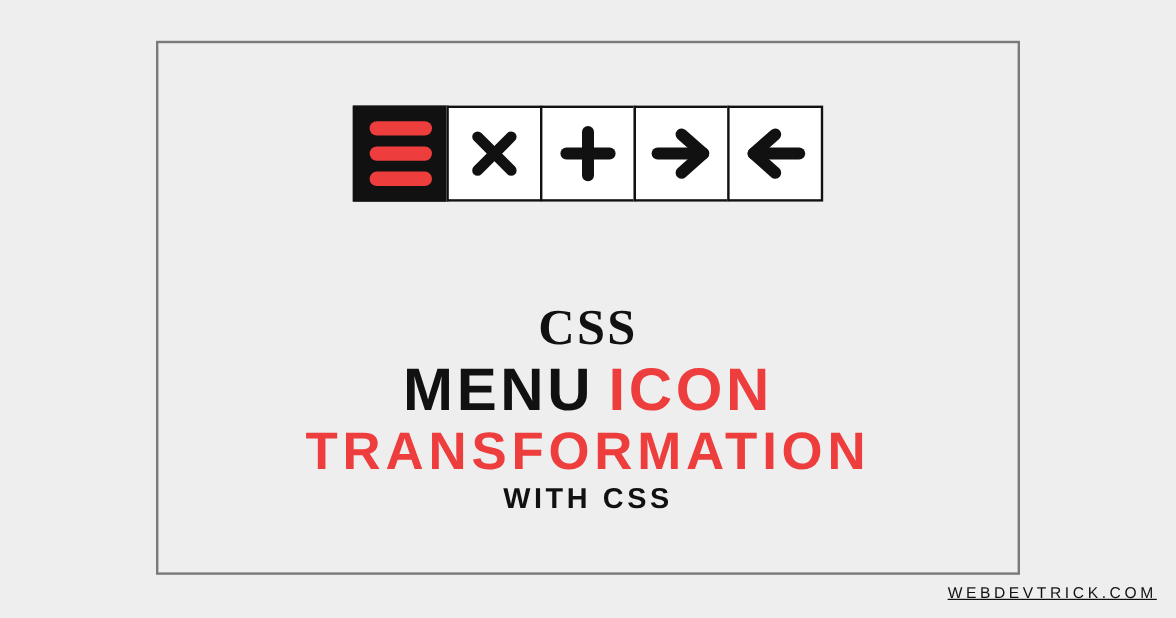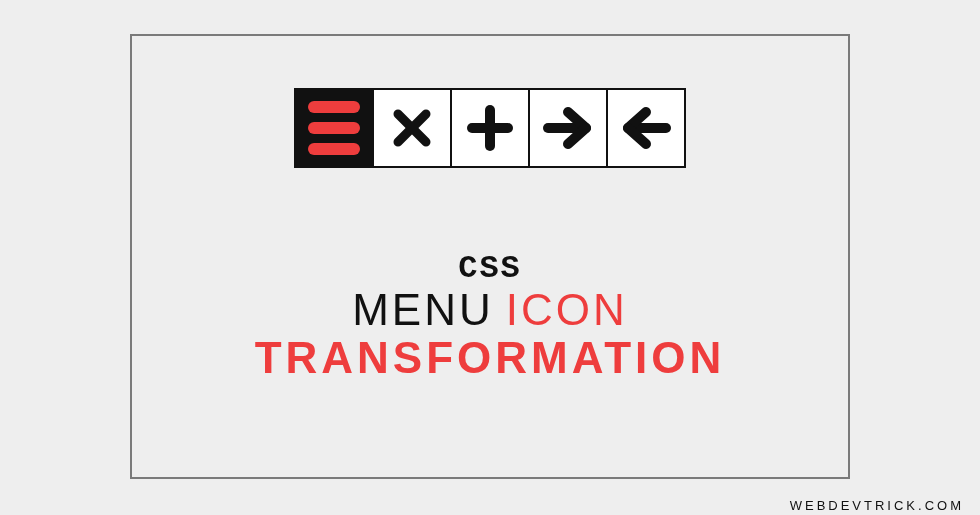--- a/index.html
+++ b/index.html
@@ -48,28 +48,28 @@
       height: 12px;
       background: #ee3d3d;
       border-radius: 8px;
     }
     .titles {
       margin-top: 82px;
       text-align: center;
     }
     .line1 {
       font-weight: 900;
-      font-size: 32px;
+      font-size: 42px;
       letter-spacing: 2px;
       color: #111;
-      font-family: Liberation Mono, monospace;
+      font-family: Liberation Serif, serif;
     }
     .line2 {
-      font-weight: 400;
-      font-size: 44px;
+      font-weight: 700;
+      font-size: 50px;
       letter-spacing: 3px;
       font-family: 'Arial Black', Arial, sans-serif;
       margin-top: -2px;
     }
     .line2 .a { color: #111; }
     .line2 .b { color: #ee3d3d; margin-left: 12px; }
     .line3 {
       font-weight: 900;
       font-size: 44px;
       letter-spacing: 4px;
@@ -80,25 +80,26 @@
     .line4 {
       font-weight: 700;
       font-size: 24px;
       letter-spacing: 3px;
       color: #111;
       margin-top: 0px;
     }
     .watermark {
       position: absolute;
       right: 16px;
-      bottom: 2px;
+      bottom: 14px;
       font-size: 13px;
       letter-spacing: 3px;
       color: #111;
       font-weight: 400;
+      text-decoration: underline;
     }
     svg { display: block; }
   </style>
 </head>
 <body>
 
 <div class="frame">
   <div class="icon-row">
     <div class="icon-box">
       <div class="hamburger">
@@ -134,16 +135,17 @@
       </svg>
     </div>
   </div>
 
   <div class="titles">
     <div class="line1">CSS</div>
     <div class="line2">
       <span class="a">MENU</span><span class="b">ICON</span>
     </div>
     <div class="line3">TRANSFORMATION</div>
+    <div class="line4">WITH CSS</div>
   </div>
 </div>
 
 <div class="watermark">WEBDEVTRICK.COM</div>
 
 </body></html>

